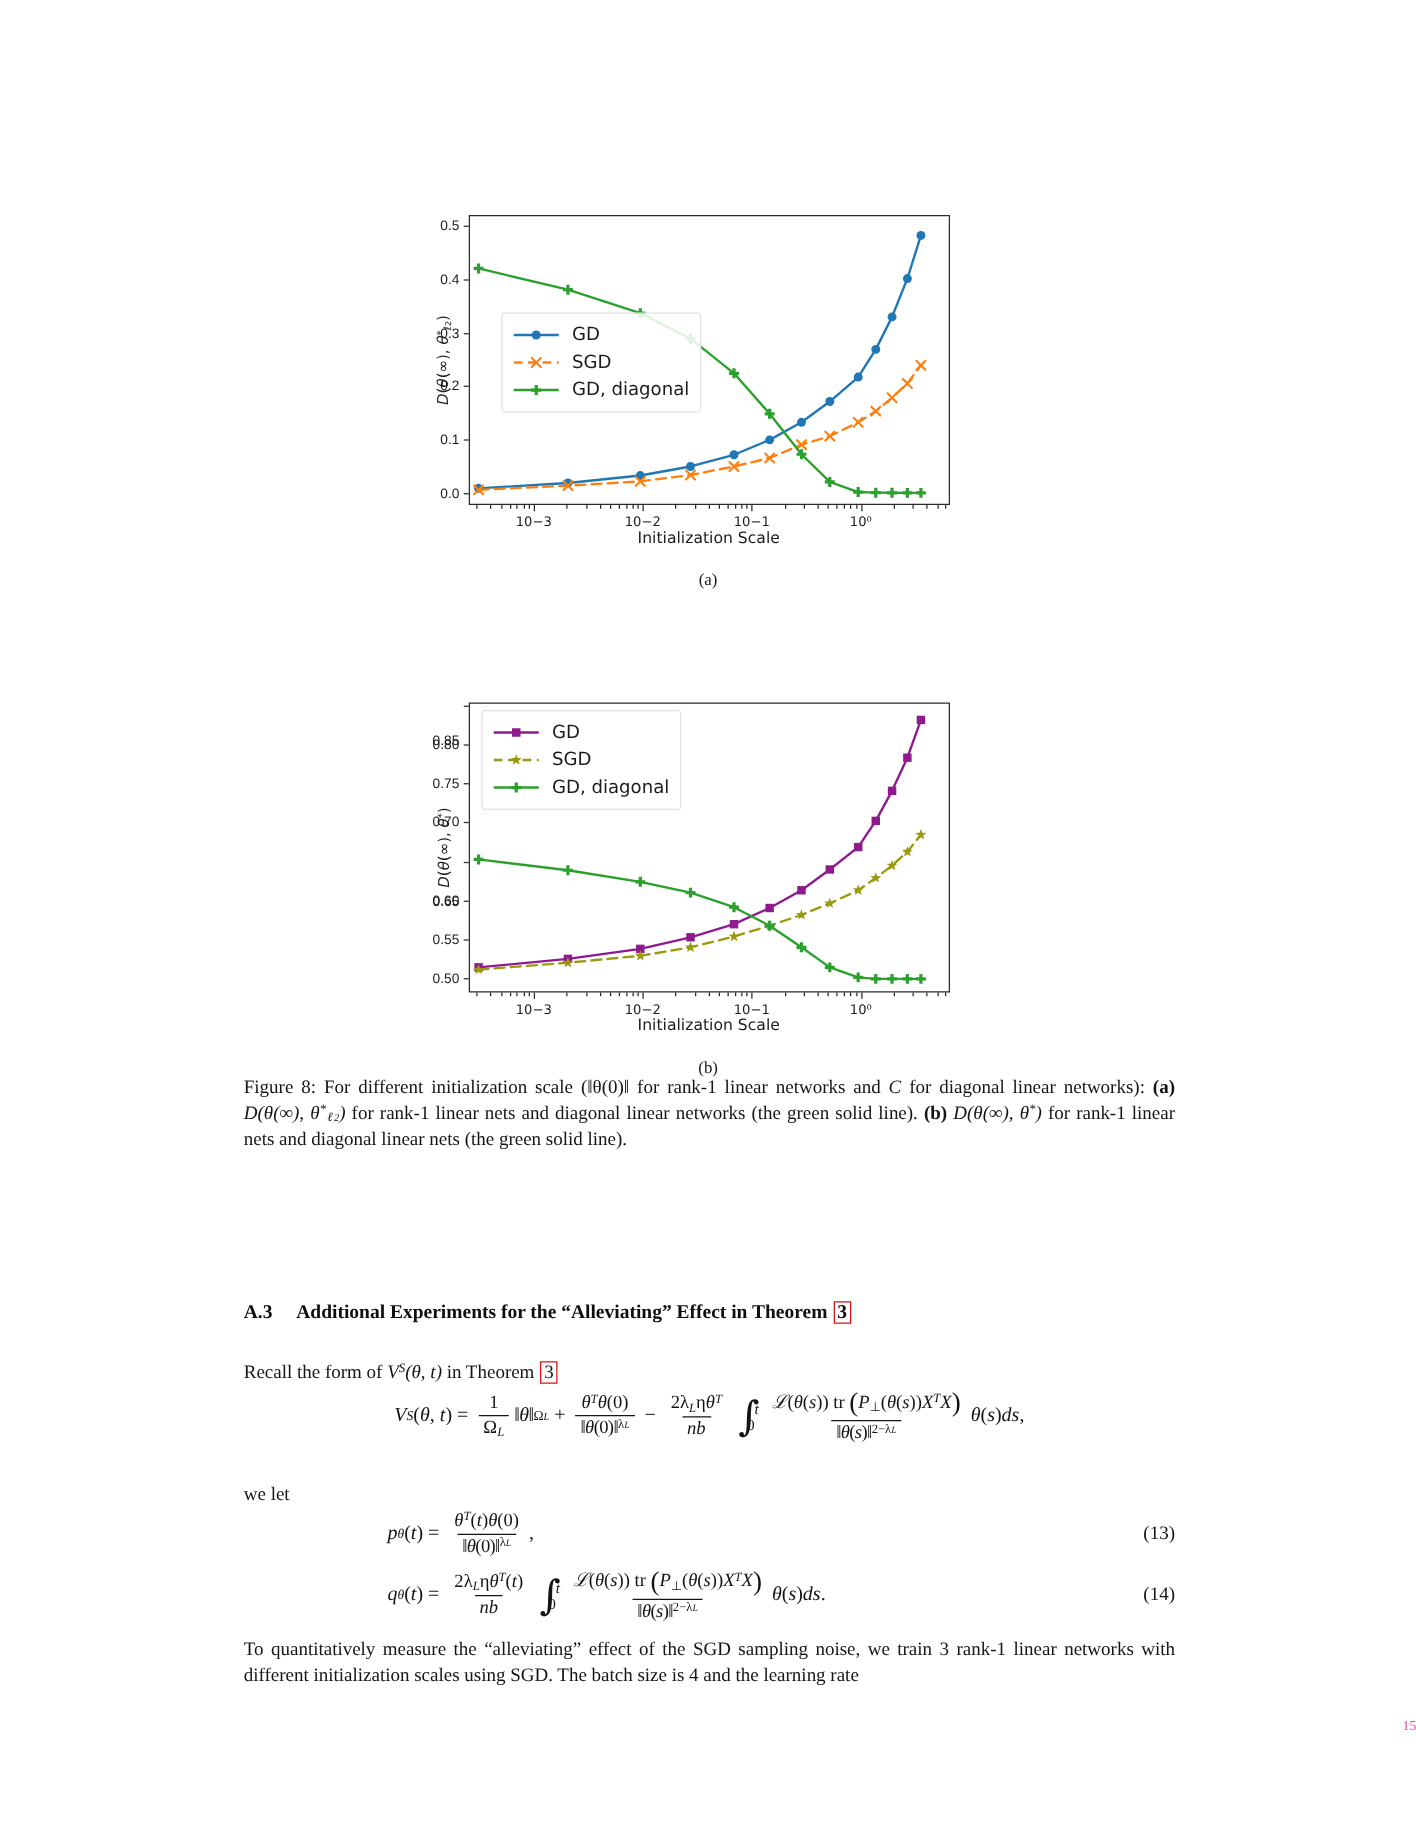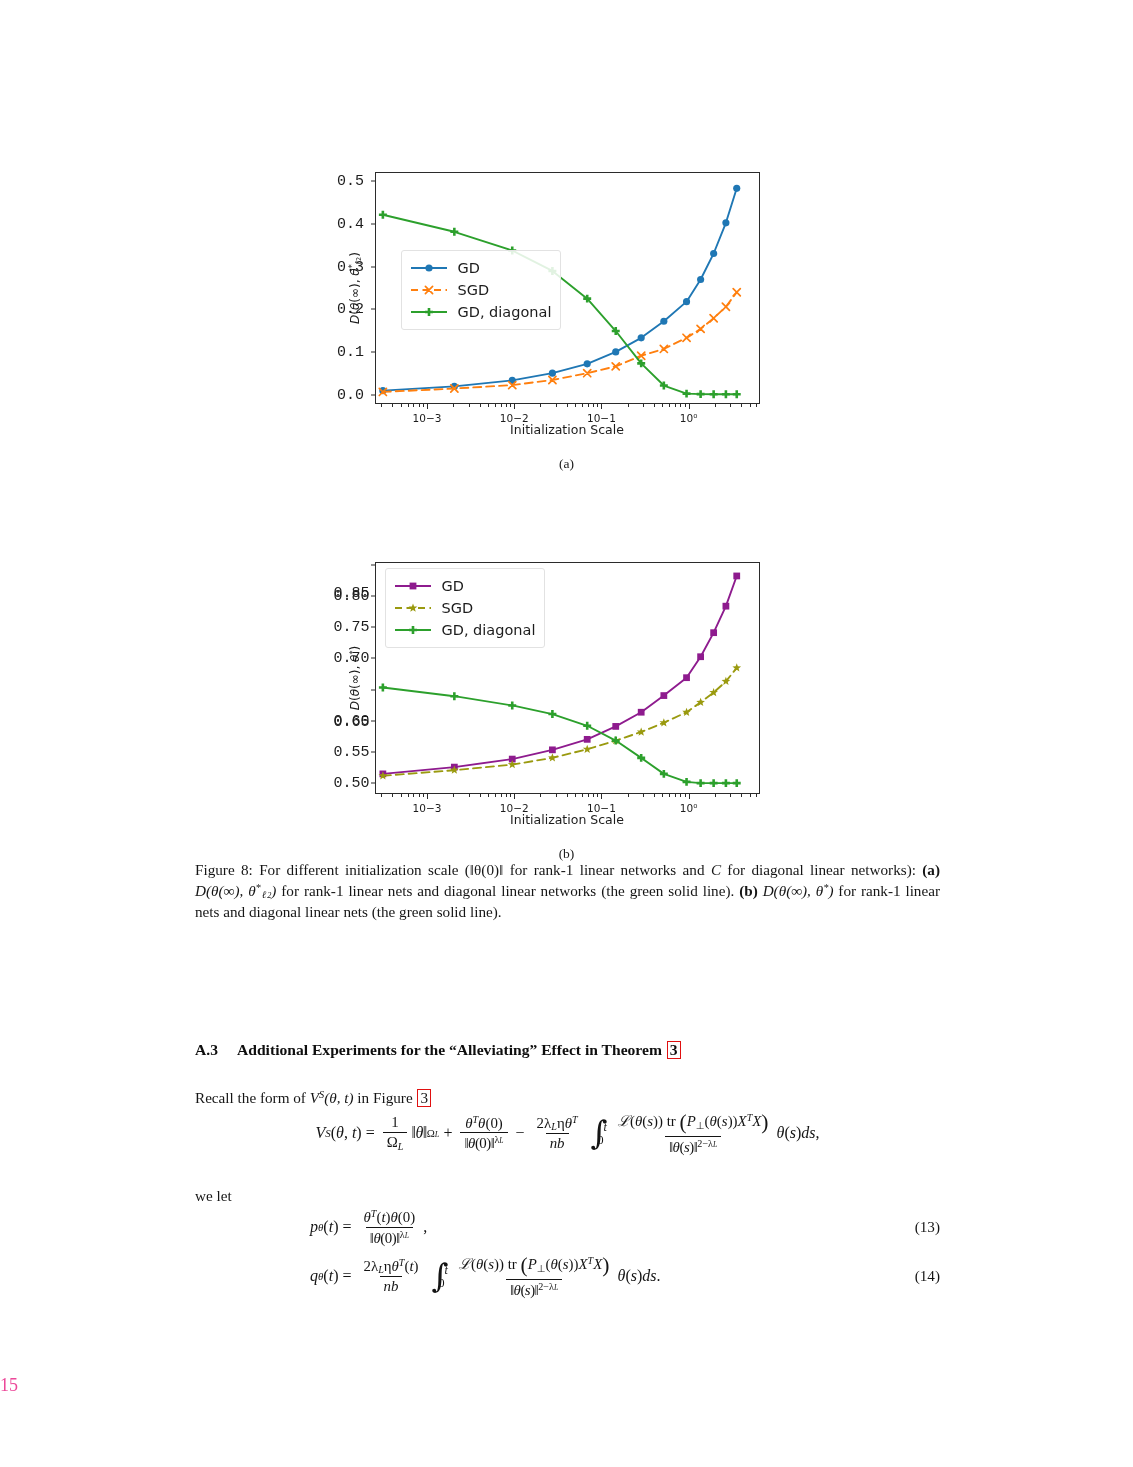--- a/index.html
+++ b/index.html
@@ -57,25 +57,25 @@
     width: 100%;
     height: 100%;
     display: block;
   }
 
   
   .ytick {
     position: absolute;
     right: 0;
     width: 34px;
-    text-align: center;
-    font-size: 15px;
+    text-align: right;
+    font-size: 11px;
     color: #1c1c1c;
     transform: translateY(-50%);
-    font-family: Liberation Mono, monospace;
+    font-family: Liberation Sans, sans-serif;
   }
   .ytickmark {
     position: absolute;
     width: 4px;
     height: 1px;
     background: #2b2b2b;
     transform: translateY(-50%);
   }
   .xtick {
     position: absolute;
@@ -163,22 +163,22 @@
   .heading .num { display: inline-block; width: 42px; }
   .recall { top: 1088px; }
   .welet { top: 1186px; }
   .finalpara { top: 1310px; }
 
   .pageno {
     position: absolute;
     left: 0;
     width: 1133px;
     top: 1375px;
-    text-align: left;
-    font-size: 18px;
+    text-align: right;
+    font-size: 11px;
     color: #ec4899;
   }
 
   .ref-box {
     border: 1.3px solid #e01010;
     padding: 0 2px;
     margin: 0 1px;
     display: inline-block;
     line-height: 1.05;
   }
@@ -682,21 +682,21 @@
   <div class="body-text caption">
     <span>Figure 8:</span><span> For different initialization scale (‖θ(0)‖ for rank-1 linear networks and </span><span class="it">C</span><span> for diagonal linear networks): </span><b>(a)</b><span class="it"> <span class="it">D</span>(<span class="it">θ</span>(∞), <span class="it">θ</span><span class="sup">*</span><span class="sub">ℓ<span style="font-size:0.8em">2</span></span>)</span><span> for rank-1 linear nets and diagonal linear networks (the green solid line). </span><b>(b)</b><span class="it"> <span class="it">D</span>(<span class="it">θ</span>(∞), <span class="it">θ</span><span class="sup">*</span>)</span><span> for rank-1 linear nets and diagonal linear nets (the green solid line).</span>
   </div>
 
 
   <div class="heading">
     <span class="num">A.3</span><span>Additional Experiments for the “Alleviating” Effect in Theorem </span><span class="ref-box">3</span>
   </div>
 
   <div class="body-text recall">
-    <span>Recall the form of </span><span class="it"><span class="it">V</span><span class="sup">S</span><span>(θ, t)</span></span><span> in Figure </span><span class="ref-box">3</span>
+    <span>Recall the form of </span><span class="it"><span class="it">V</span><span class="sup">S</span><span>(θ, t)</span></span><span> in Theorem </span><span class="ref-box">3</span>
   </div>
 
   <div class="math eq-main">
     <div class="eqrow">
       <span class="it">V</span><span class="sup it">S</span><span>(<span class="it">θ</span>, <span class="it">t</span>)</span>
       <span class="op">=</span>
       <span class="frac">
         <span class="num-part">1</span>
         <span class="den-part">Ω<span class="sub it">L</span></span>
       </span>
@@ -754,16 +754,17 @@
       </span>
       <span class="frac">
         <span class="num-part"><span class="it" style="font-family:'DejaVu Serif',serif">ℒ</span>(<span class="it">θ</span>(<span class="it">s</span>)) tr <span class="paren-big">(</span><span class="it">P</span><span class="sub">⊥</span>(<span class="it">θ</span>(<span class="it">s</span>))<span class="it">X</span><span class="sup it">T</span><span class="it">X</span><span class="paren-big">)</span></span>
         <span class="den-part"><span class="norm">‖<span class="it">θ</span>(<span class="it">s</span>)‖</span><span class="sup">2−λ<span style="font-size:0.75em"><span class="it">L</span></span></span></span>
       </span>
       <span class="it">θ</span>(<span class="it">s</span>)<span class="it">ds</span>.
     </div>
     <span class="eqnum">(14)</span>
   </div>
 
+  <div class="body-text finalpara">To quantitatively measure the “alleviating” effect of the SGD sampling noise, we train 3 rank-1 linear networks with different initialization scales using SGD. The batch size is 4 and the learning rate</div>
 
   <div class="pageno">15</div>
 
 </div>
 
 </body></html>

